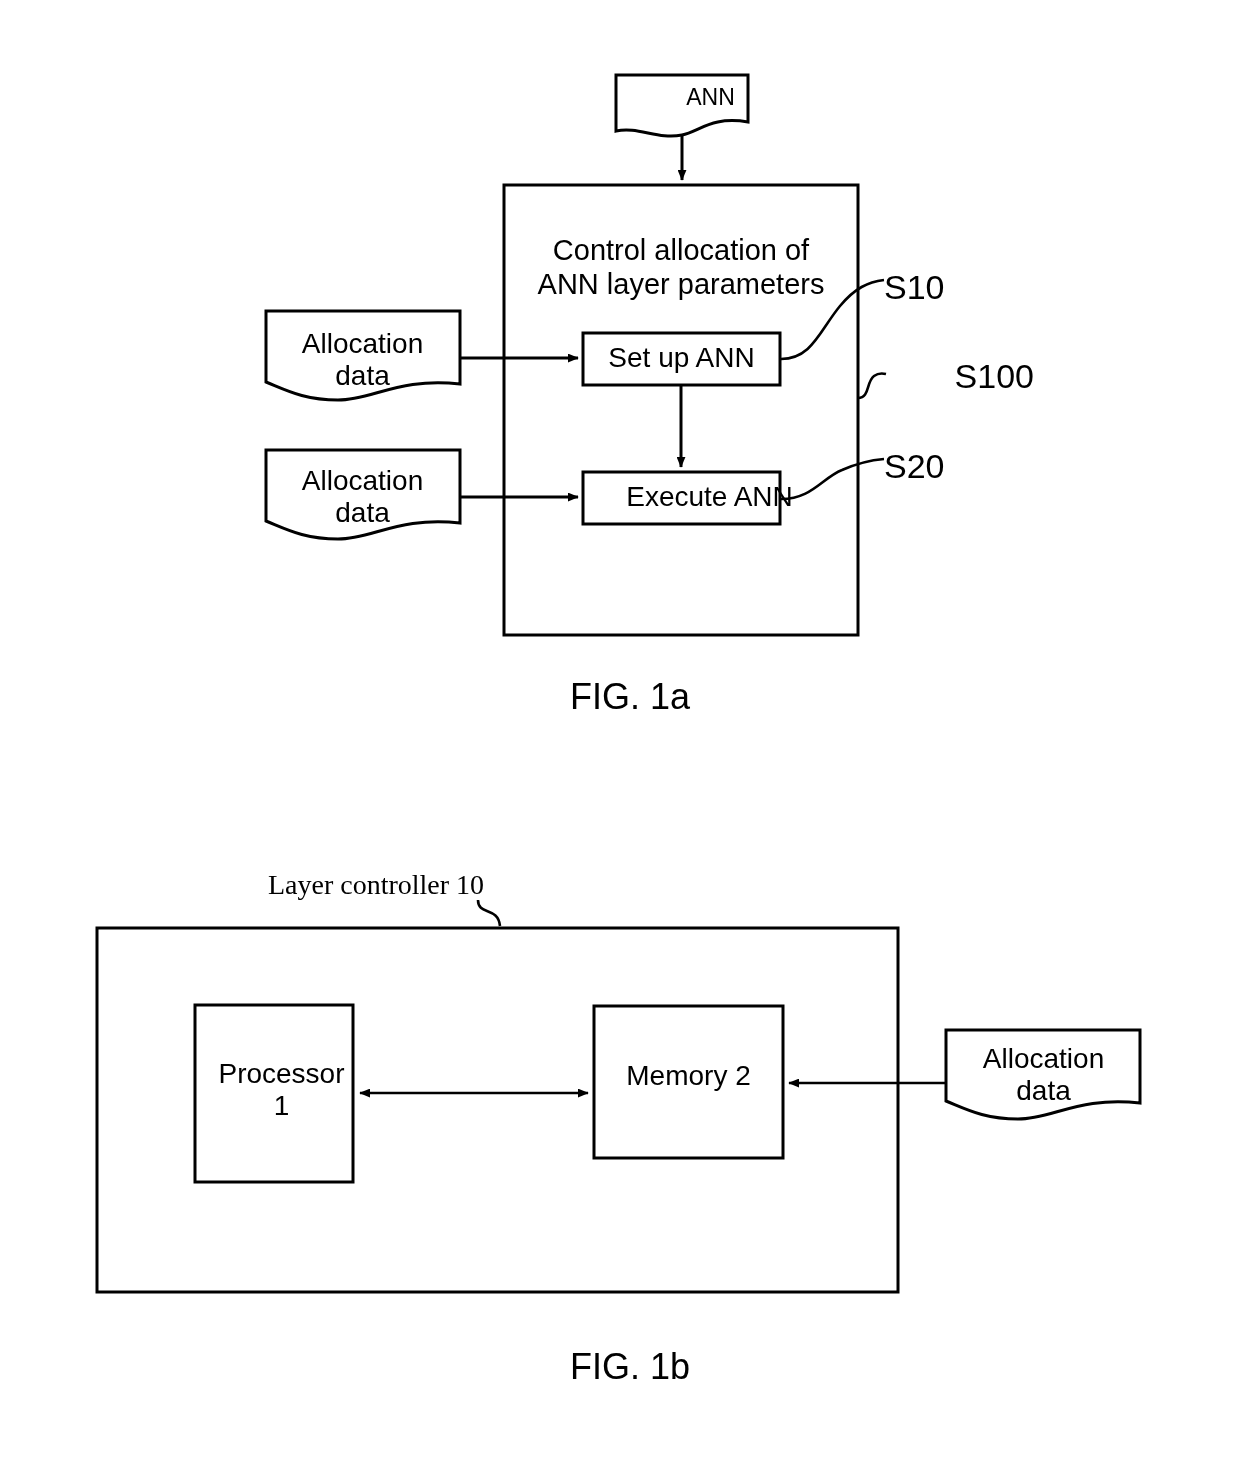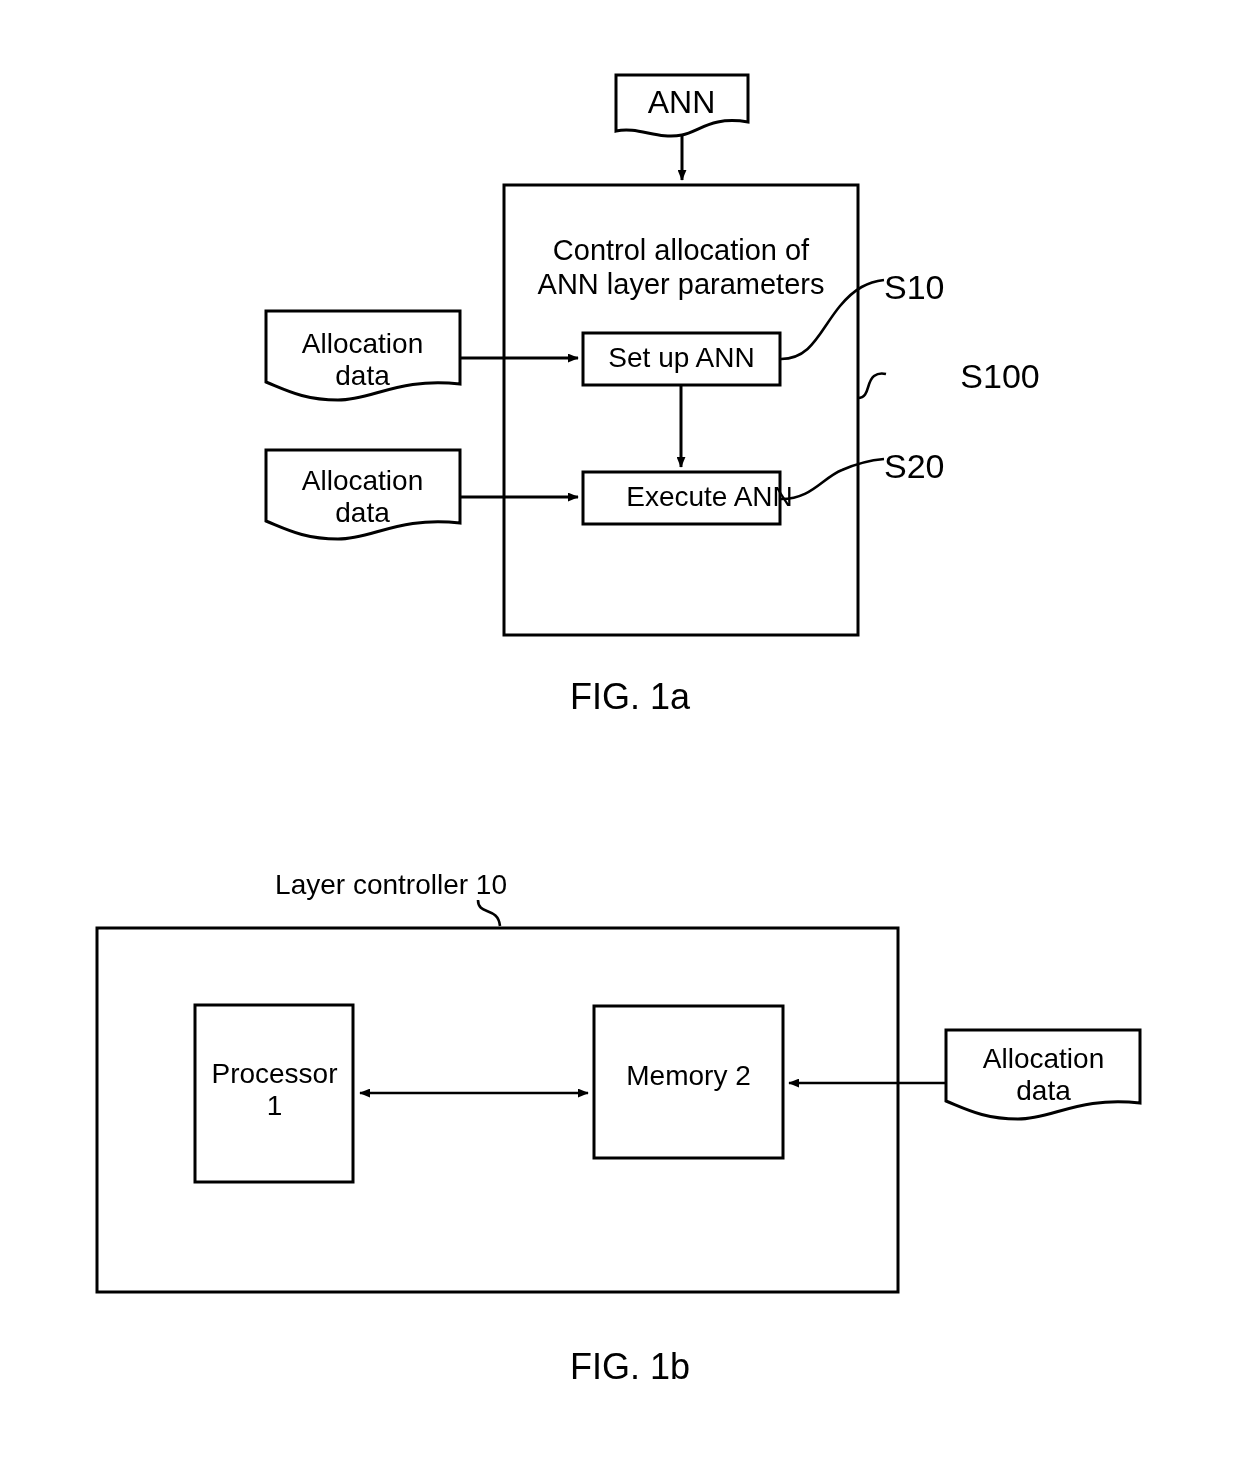--- a/index.html
+++ b/index.html
@@ -28,32 +28,32 @@
     height: 1482px;
   }
   .txt {
     position: absolute;
     text-align: center;
     white-space: pre;
     line-height: 1.16;
     color: #000;
     font-family: "Liberation Sans", sans-serif;
   }
-  .t-ann        { left: 615px; top: 84px;  width: 133px; font-size: 32px; }
+  .t-ann        { left: 615px; top: 84px;  width: 133px; font-size: 23px; padding-left: 29px; }
   .t-ctrl       { left: 504px; top: 214px; width: 354px; font-size: 29px; margin-top: 20px; }
   .t-setup      { left: 583px; top: 342px; width: 197px; font-size: 28px; }
   .t-exec       { left: 583px; top: 481px; width: 197px; font-size: 28px; padding-left: 28px; }
   .t-alloc1     { left: 265px; top: 328px; width: 195px; font-size: 28px; }
   .t-alloc2     { left: 265px; top: 465px; width: 195px; font-size: 28px; }
   .t-s10        { left: 884px; top: 268px; width: 130px; font-size: 34px; text-align: left; }
-  .t-s100       { left: 884px; top: 357px; width: 150px; font-size: 34px; text-align: center; margin-left: 41px; }
+  .t-s100       { left: 884px; top: 357px; width: 150px; font-size: 34px; text-align: right; }
   .t-s20        { left: 884px; top: 447px; width: 130px; font-size: 34px; text-align: left; }
   .t-fig1a      { left: 460px; top: 676px; width: 340px; font-size: 36px; }
-  .t-layerctrl  { left: 245px; top: 869px; width: 262px; font-size: 28px; text-align: right; }
-  .t-proc       { left: 196px; top: 1058px; width: 157px; font-size: 28px; }
+  .t-layerctrl  { left: 245px; top: 869px; width: 262px; font-size: 28px; text-align: center; font-family: Liberation Serif, serif; }
+  .t-proc       { left: 203px; top: 1058px; width: 157px; font-size: 28px; }
   .t-mem        { left: 594px; top: 1060px; width: 189px; font-size: 28px; }
   .t-alloc3     { left: 946px; top: 1043px; width: 195px; font-size: 28px; }
   .t-fig1b      { left: 460px; top: 1346px; width: 340px; font-size: 36px; }
 </style>
 </head>
 <body>
 
 <div class="stage">
 
   <svg class="layer" viewBox="0 0 1240 1482" xmlns="http://www.w3.org/2000/svg">

